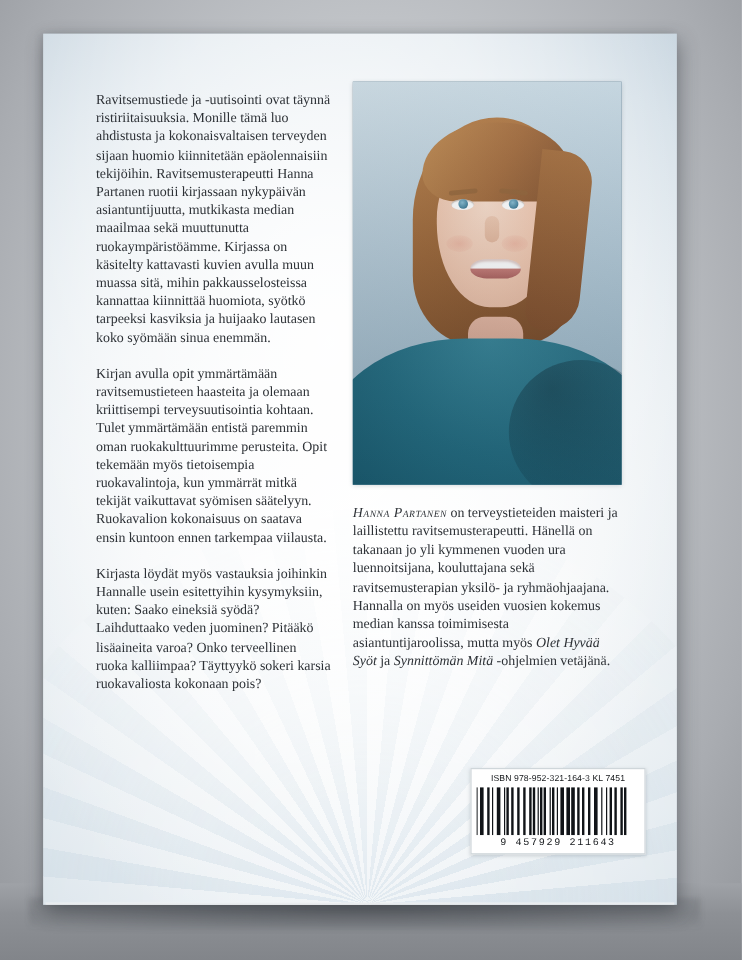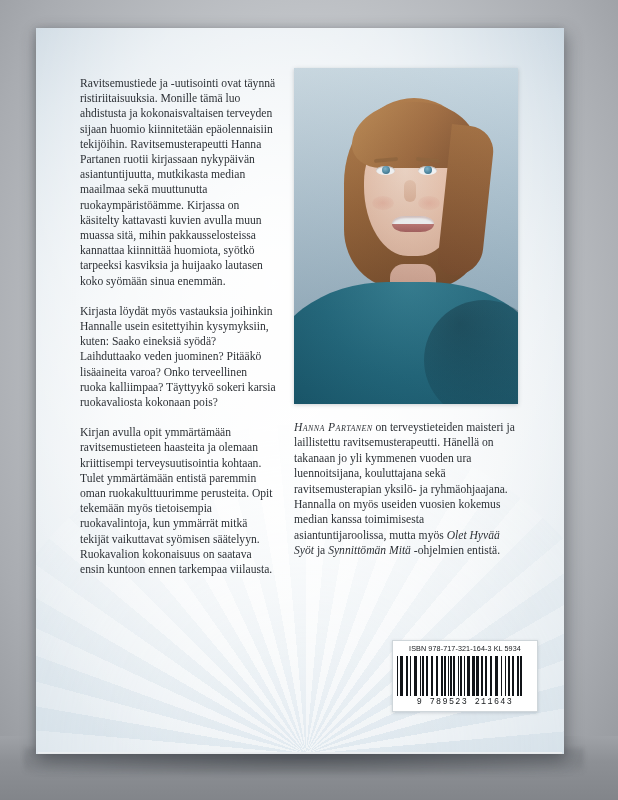--- a/index.html
+++ b/index.html
@@ -321,22 +321,22 @@
 
   <div id="book">
     <div id="spine"></div>
 
     <div id="cover">
       <div id="rays"></div>
       <div id="vignette"></div>
 
       <div class="col-left">
         <p>Ravitsemustiede ja -uutisointi ovat täynnä ristiriitaisuuksia. Monille tämä luo ahdistusta ja kokonaisvaltaisen terveyden sijaan huomio kiinnitetään epäolennaisiin tekijöihin. Ravitsemusterapeutti Hanna Partanen ruotii kirjassaan nykypäivän asiantuntijuutta, mutkikasta median maailmaa sekä muuttunutta ruokaympäristöämme. Kirjassa on käsitelty kattavasti kuvien avulla muun muassa sitä, mihin pakkausselosteissa kannattaa kiinnittää huomiota, syötkö tarpeeksi kasviksia ja huijaako lautasen koko syömään sinua enemmän.</p>
+        <p>Kirjan avulla opit ymmärtämään ravitsemustieteen haasteita ja olemaan kriittisempi terveysuutisointia kohtaan. Tulet ymmärtämään entistä paremmin oman ruokakulttuurimme perusteita. Opit tekemään myös tietoisempia ruokavalintoja, kun ymmärrät mitkä tekijät vaikuttavat syömisen säätelyyn. Ruokavalion kokonaisuus on saatava ensin kuntoon ennen tarkempaa viilausta.</p>
         <p>Kirjasta löydät myös vastauksia joihinkin Hannalle usein esitettyihin kysymyksiin, kuten: Saako eineksiä syödä? Laihduttaako veden juominen? Pitääkö lisäaineita varoa? Onko terveellinen ruoka kalliimpaa? Täyttyykö sokeri karsia ruokavaliosta kokonaan pois?</p>
-        <p>Kirjan avulla opit ymmärtämään ravitsemustieteen haasteita ja olemaan kriittisempi terveysuutisointia kohtaan. Tulet ymmärtämään entistä paremmin oman ruokakulttuurimme perusteita. Opit tekemään myös tietoisempia ruokavalintoja, kun ymmärrät mitkä tekijät vaikuttavat syömisen säätelyyn. Ruokavalion kokonaisuus on saatava ensin kuntoon ennen tarkempaa viilausta.</p>
       </div>
 
       <div class="photo-wrap">
         <div class="bg-sky"></div>
         <div class="hair-back"></div>
         <div class="neck"></div>
         <div class="shoulder"></div>
         <div class="shoulder-shadow"></div>
         <div class="face"></div>
         <div class="hair-fringe"></div>
@@ -353,25 +353,25 @@
         <div class="mouth"></div>
         <div class="photo-shade"></div>
       </div>
 
       <div class="col-right">
         <span class="sc">Hanna Partanen</span>
         <span>on terveystieteiden maisteri ja laillistettu ravitsemusterapeutti. Hänellä on takanaan jo yli kymmenen vuoden ura luennoitsijana, kouluttajana sekä ravitsemusterapian yksilö- ja ryhmäohjaajana. Hannalla on myös useiden vuosien kokemus median kanssa toimimisesta asiantuntijaroolissa, mutta myös</span>
         <em>Olet Hyvää Syöt</em>
         <span>ja</span>
         <em>Synnittömän Mitä</em>
-        <span>-ohjelmien entistä.</span>
+        <span>-ohjelmien vetäjänä.</span>
       </div>
 
       <div id="isbn-block">
-        <div id="isbn-text">ISBN 978-717-321-164-3 KL 5934</div>
+        <div id="isbn-text">ISBN 978-952-321-164-3 KL 7451</div>
         <div id="barcode">
             <i style="width: 1px; background: rgb(17, 20, 24);"></i>
             <i style="width: 2px; background: transparent;"></i>
             <i style="width: 3px; background: rgb(17, 20, 24);"></i>
             <i style="width: 3px; background: transparent;"></i>
             <i style="width: 2px; background: rgb(17, 20, 24);"></i>
             <i style="width: 2px; background: transparent;"></i>
             <i style="width: 1px; background: rgb(17, 20, 24);"></i>
             <i style="width: 3px; background: transparent;"></i>
             <i style="width: 3px; background: rgb(17, 20, 24);"></i>
@@ -422,19 +422,19 @@
             <i style="width: 2px; background: transparent;"></i>
             <i style="width: 2px; background: rgb(17, 20, 24);"></i>
             <i style="width: 2px; background: transparent;"></i>
             <i style="width: 2px; background: rgb(17, 20, 24);"></i>
             <i style="width: 3px; background: transparent;"></i>
             <i style="width: 2px; background: rgb(17, 20, 24);"></i>
             <i style="width: 1px; background: transparent;"></i>
             <i style="width: 2px; background: rgb(17, 20, 24);"></i>
             <i style="width: 3px; background: transparent;"></i>
           </div>
-        <div id="barcode-digits">9 789523 211643</div>
+        <div id="barcode-digits">9 457929 211643</div>
       </div>
 
       <div id="page-edge"></div>
     </div>
   </div>
 </div>
 
 </body></html>

